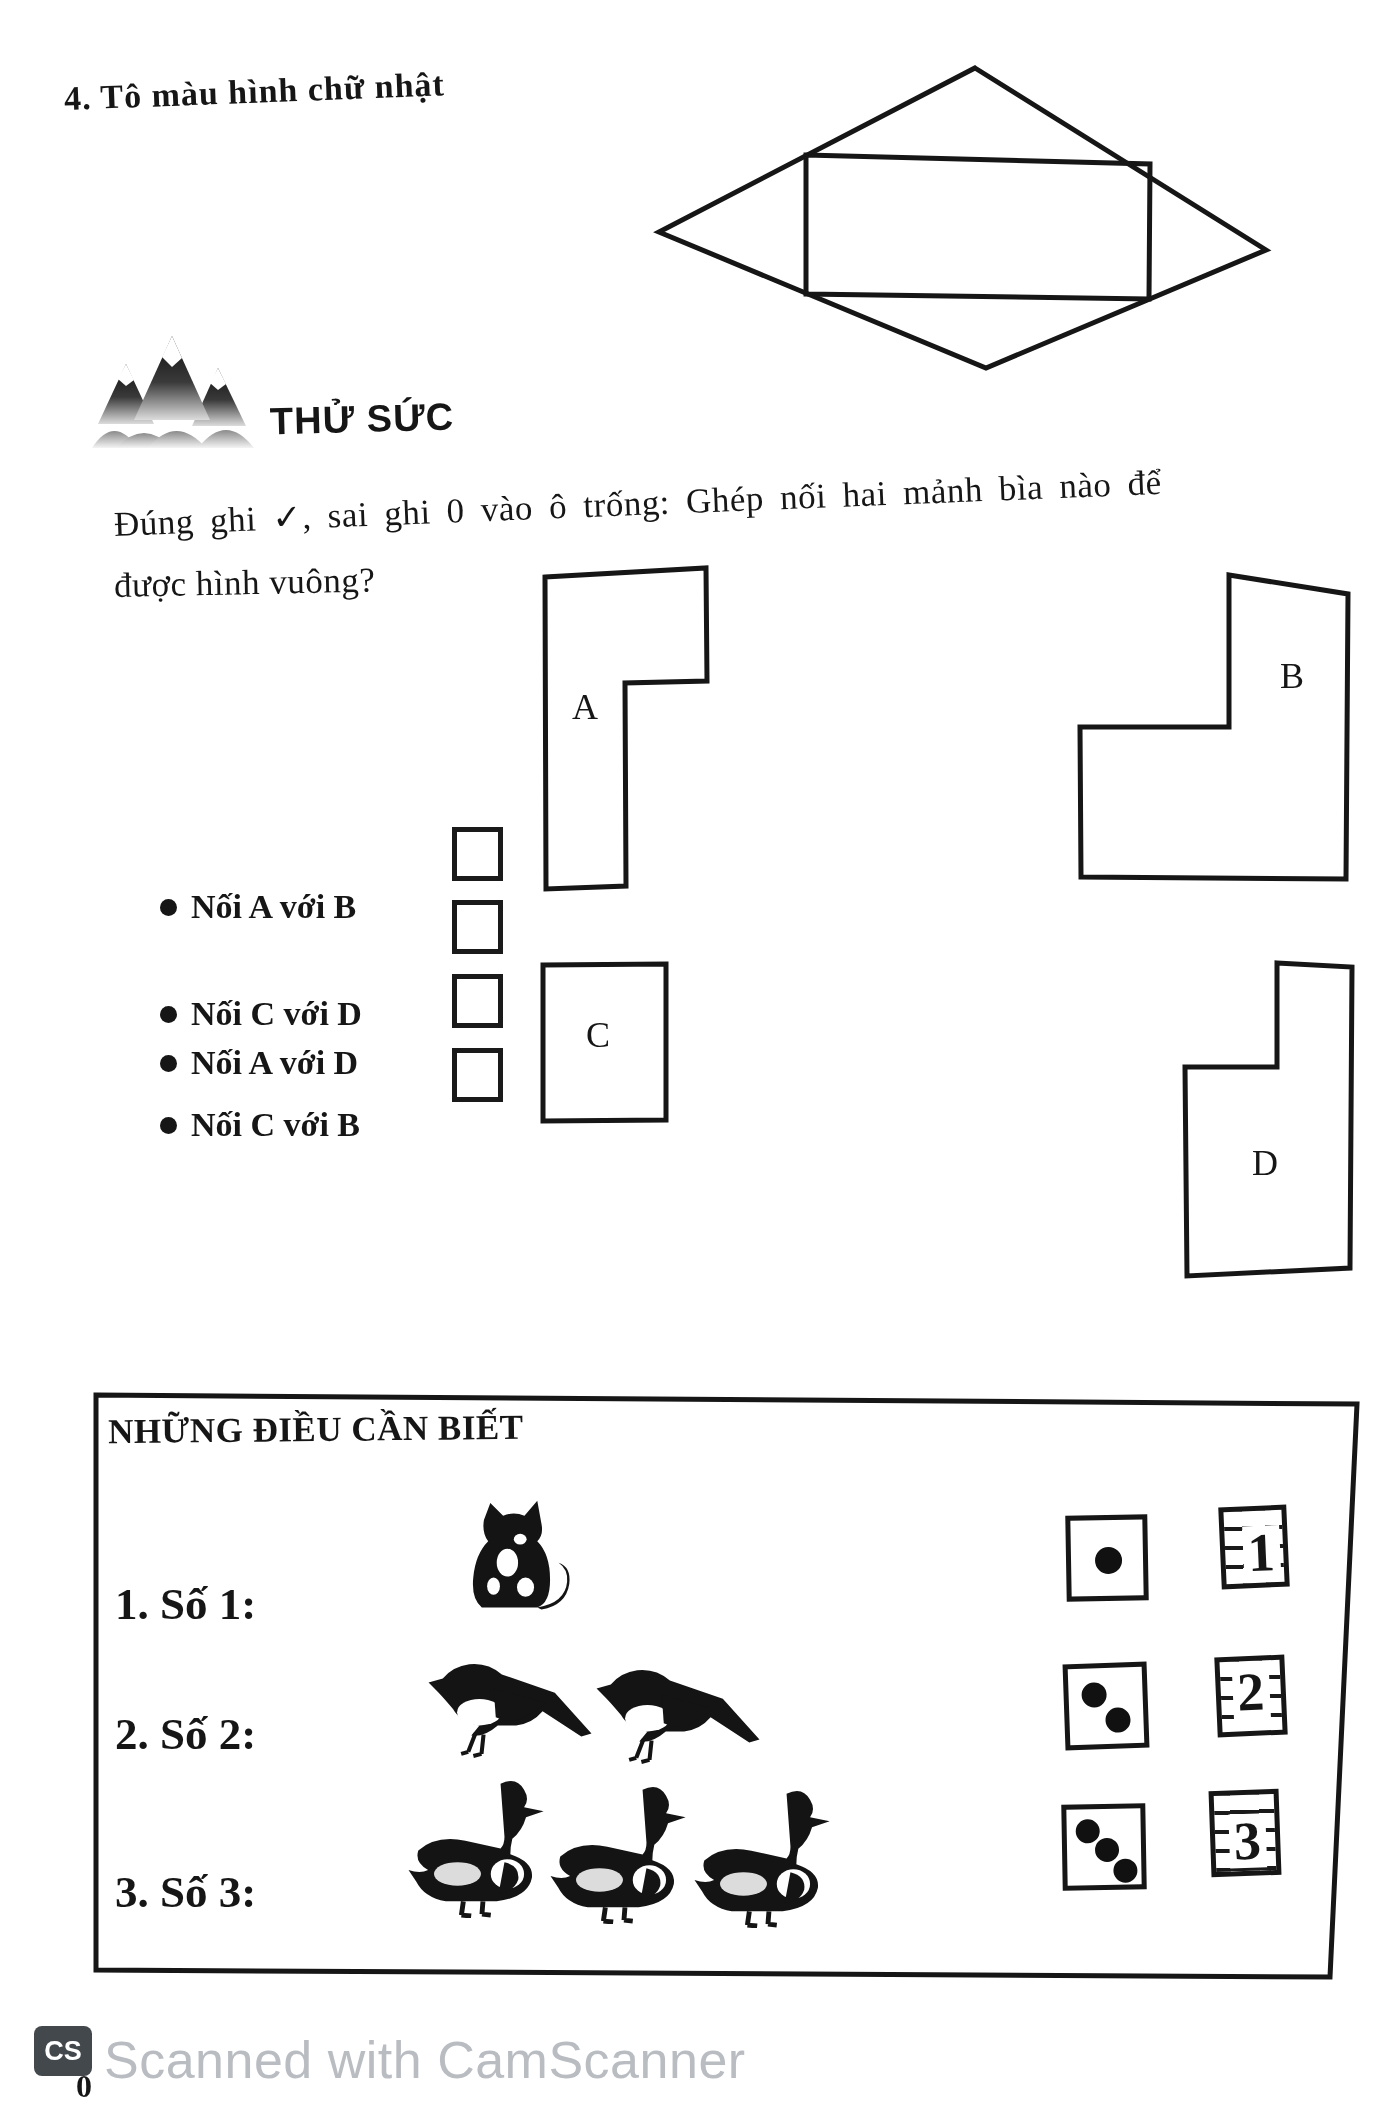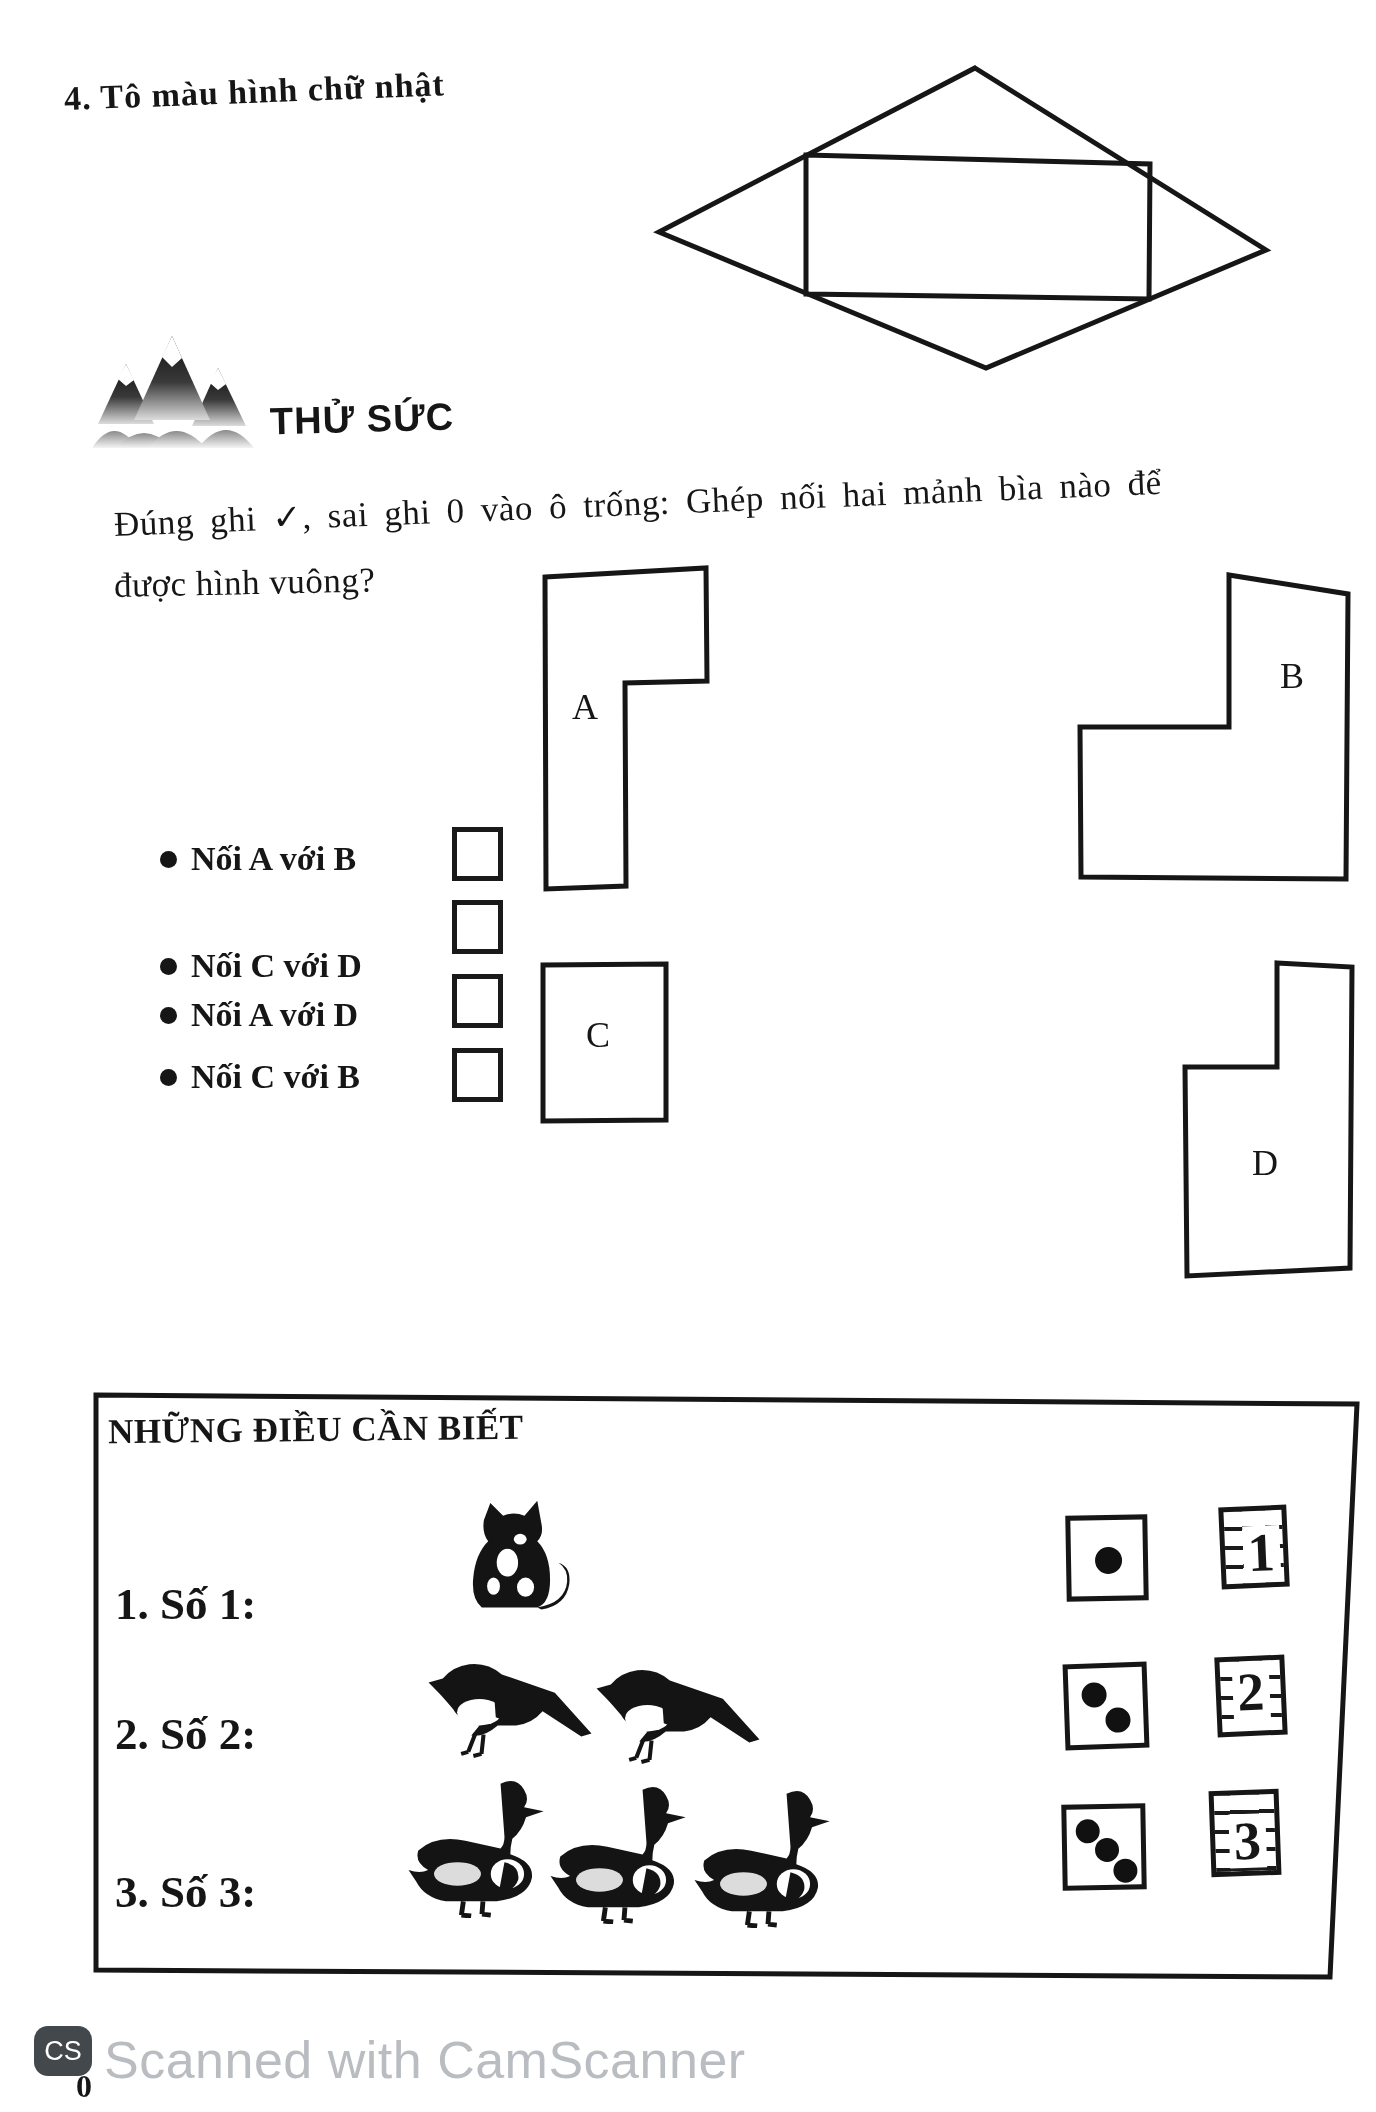--- a/index.html
+++ b/index.html
@@ -12,35 +12,35 @@
   .geo{position:absolute;left:0;top:0;width:1376px;height:2112px;pointer-events:none;}
   .ex4-title{left:64px;top:80px;font-size:34px;font-weight:bold;transform:rotate(-2.2deg);transform-origin:left center;letter-spacing:1px;}
   .challenge-title{left:270px;top:398px;font-family:"Liberation Sans","DejaVu Sans",sans-serif;font-weight:bold;font-size:38px;letter-spacing:1px;transform:rotate(-1.5deg);}
   .instr1{left:114px;top:504px;font-size:35px;word-spacing:7px;letter-spacing:.5px;transform:rotate(-2.3deg);transform-origin:left center;white-space:nowrap;}
   .instr2{left:114px;top:566px;font-size:35px;letter-spacing:.5px;transform:rotate(-1.2deg);transform-origin:left center;}
   .piece-label{font-size:36px;}
   .lbl-a{left:572px;top:686px;}
   .lbl-b{left:1280px;top:655px;}
   .lbl-c{left:586px;top:1014px;}
   .lbl-d{left:1252px;top:1142px;}
-  .option-row{display:flex;align-items:center;gap:14px;left:160px;font-size:34px;font-weight:bold;white-space:nowrap;}
+  .option-row{display:flex;align-items:center;gap:14px;left:160px;font-size:34px;font-weight:bold;white-space:nowrap;margin-top:48px;}
   .bullet{width:17px;height:17px;border-radius:50%;background:#161616;flex:0 0 auto;}
   .checkbox{width:41px;height:44px;border:5px solid #1a1a1a;background:#fff;left:452px;}
   .numbers-title{left:522px;top:1248px;font-family:"Liberation Sans","DejaVu Sans",sans-serif;font-weight:bold;font-size:47px;letter-spacing:-1px;white-space:nowrap;}
   .box-header{left:108px;top:1410px;font-size:35px;font-weight:bold;letter-spacing:.5px;transform:rotate(-.6deg);}
   .row-label{font-size:45px;font-weight:bold;left:115px;white-space:nowrap;}
   .dot-card{border:5px solid #161616;background:#fff;}
   .dot{position:absolute;border-radius:50%;background:#111;}
   .ruled-card{border:5px solid #161616;background:
      repeating-linear-gradient(to bottom,transparent 0 15px,#1a1a1a 15px 19px);
      display:flex;align-items:center;justify-content:center;}
   .ruled-card .numeral{font-size:54px;font-weight:bold;line-height:1;background:#fff;padding:0 5px;}
-  .wm-logo{left:34px;top:2026px;width:58px;height:50px;background:#43484d;border-radius:14px;
+  .wm-logo{left:34px;top:2026px;width:58px;height:50px;background:#43484d;border-radius:8px;
      display:flex;align-items:center;justify-content:center;
-     font-family:"Liberation Sans","DejaVu Sans",sans-serif;font-weight:normal;font-size:27px;color:#fff;}
+     font-family:"Liberation Sans","DejaVu Sans",sans-serif;font-weight:bold;font-size:27px;color:#fff;}
   .wm-text{left:104px;top:2030px;font-family:"Liberation Sans","DejaVu Sans",sans-serif;font-size:52px;color:#b9bdc2;letter-spacing:.5px;}
   .page-num{left:76px;top:2068px;font-size:32px;font-weight:bold;}
   .animal{position:absolute;}
 </style>
 </head>
 <body>
 
 <div class="page">
 
   <svg class="geo" viewBox="0 0 1376 2112">

